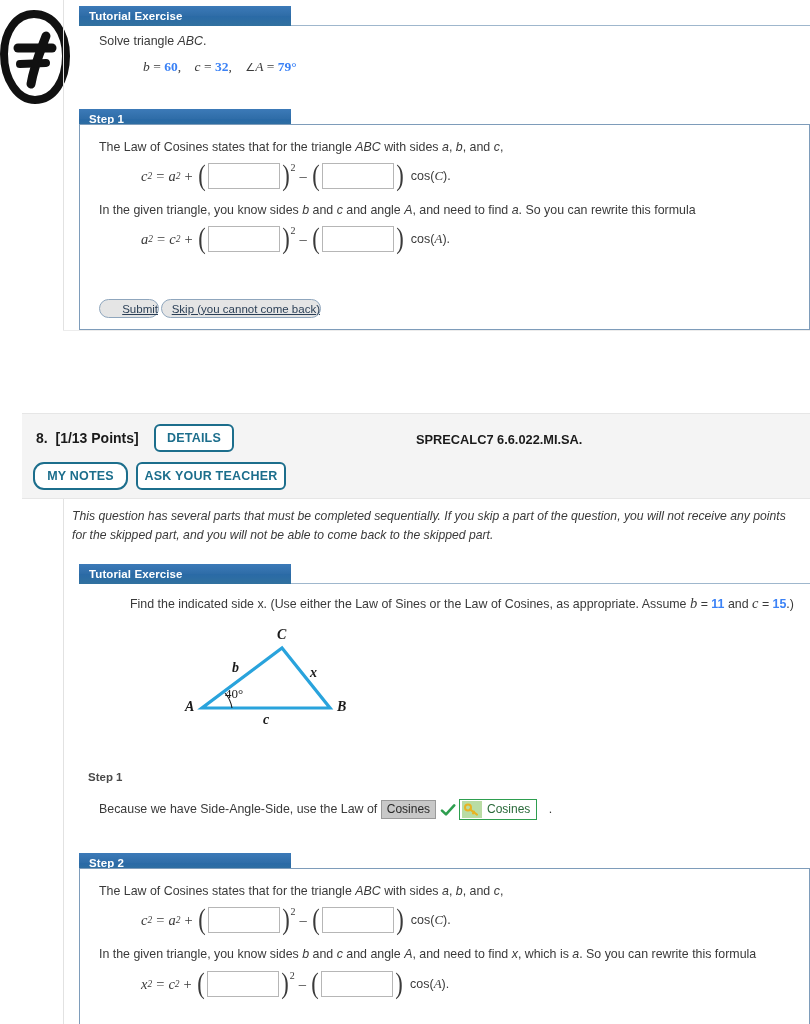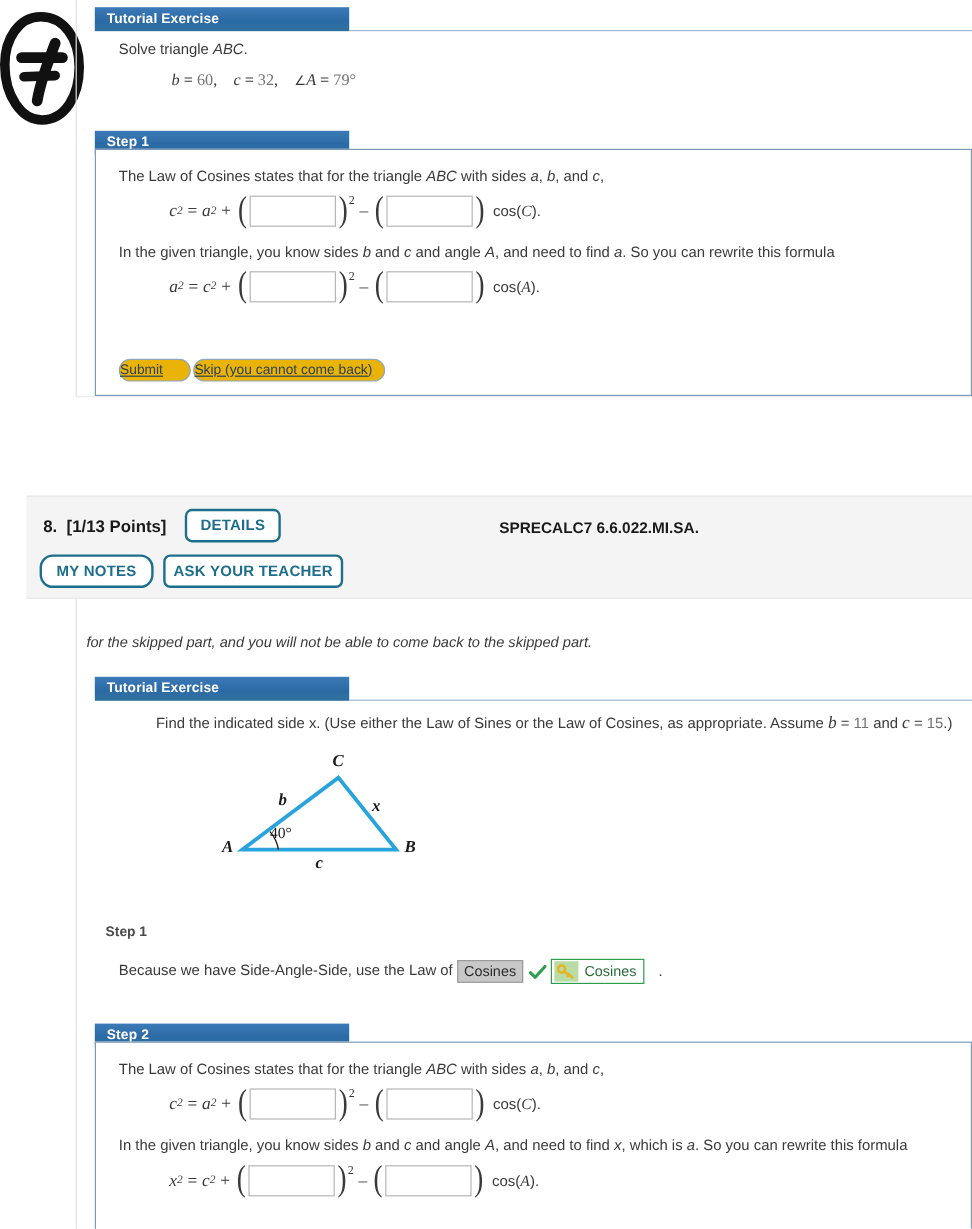--- a/index.html
+++ b/index.html
@@ -35,21 +35,21 @@
 
   
   .step-box {
     position: absolute;
     border: 1px solid #7e9cba;
     background: #ffffff;
   }
 
   .txt { position: absolute; font-size: 12.4px; color: #3a3a3a; line-height: 1.45; }
   .txt i { font-style: italic; }
-  .red { color: #737373; }
+  .red { color: #3b82f6; font-weight: bold; }
 
   .italicnote {
     position: absolute; font-size: 12.2px; font-style: italic;
     color: #3a3a3a; line-height: 1.75;
   }
 
   
   .mathrow { position: absolute; display: flex; align-items: center; font-size: 13px; color: #3a3a3a; }
   .mi { font-style: italic; font-family: "Liberation Serif", serif; font-size: 14.5px; }
   .sup { font-size: 9.5px; vertical-align: super; font-family: "Liberation Serif", serif; font-style: italic; }
@@ -65,23 +65,23 @@
     margin: 0 1px; display: inline-block;
   }
   .psup { font-size: 10px; font-family: "Liberation Serif", serif; position: relative; top: -9px; left: 0px; }
   .costail { margin-left: 6px; font-family: "Liberation Sans", sans-serif; font-size: 12.5px; }
   .costail i { font-family: "Liberation Serif", serif; font-style: italic; font-size: 13px; }
 
   
   .pill {
     position: absolute; height: 19px;
     border: 1px solid #8fa6bd; border-radius: 10px;
-    background: #eab308;
+    background: #e5e5e5;
     font-size: 11.5px; color: #2b3f56;
-    display: flex; align-items: center; justify-content: flex-start;
+    display: flex; align-items: center; justify-content: flex-end;
     cursor: pointer;
   }
   .pill span { text-decoration: underline; }
 
   
   .qband {
     position: absolute; left: 22px; top: 413px; width: 788px; height: 86px;
     background: #f4f4f4; border-top: 1px solid #e6e6e6; border-bottom: 1px solid #e6e6e6;
   }
   .qnum {
@@ -227,20 +227,21 @@
   </div>
   <div class="qcode">SPRECALC7 6.6.022.MI.SA.</div>
 
   <div class="obtn" style="left:33px; top:462px; width:95px;border-radius:11px;">
     <span>MY NOTES</span>
   </div>
   <div class="obtn" style="left:136px; top:462px; width:150px;">
     <span>ASK YOUR TEACHER</span>
   </div>
 
+  <div class="italicnote" style="left:72px; top:506px; width:730px;">This question has several parts that must be completed sequentially. If you skip a part of the question, you will not receive any points</div>
   <div class="italicnote" style="left:72px; top:525px; width:730px;">for the skipped part, and you will not be able to come back to the skipped part.</div>
 
   <div class="sec-head" style="left:79px; top:564px; width:212px;">
     <span>Tutorial Exercise</span>
   </div>
   <div class="sec-rule" style="left:291px;top:583px;width:519px;"></div>
 
   <div class="txt" style="left:99px; top:593px;margin-left:31px;">
     <span>Find the indicated side x. (Use either the Law of Sines or the Law of Cosines, as appropriate. Assume </span><span class="mi">b</span> = <span class="red">11</span><span> and </span><span class="mi">c</span> = <span class="red">15</span><span>.)</span>
   </div>

